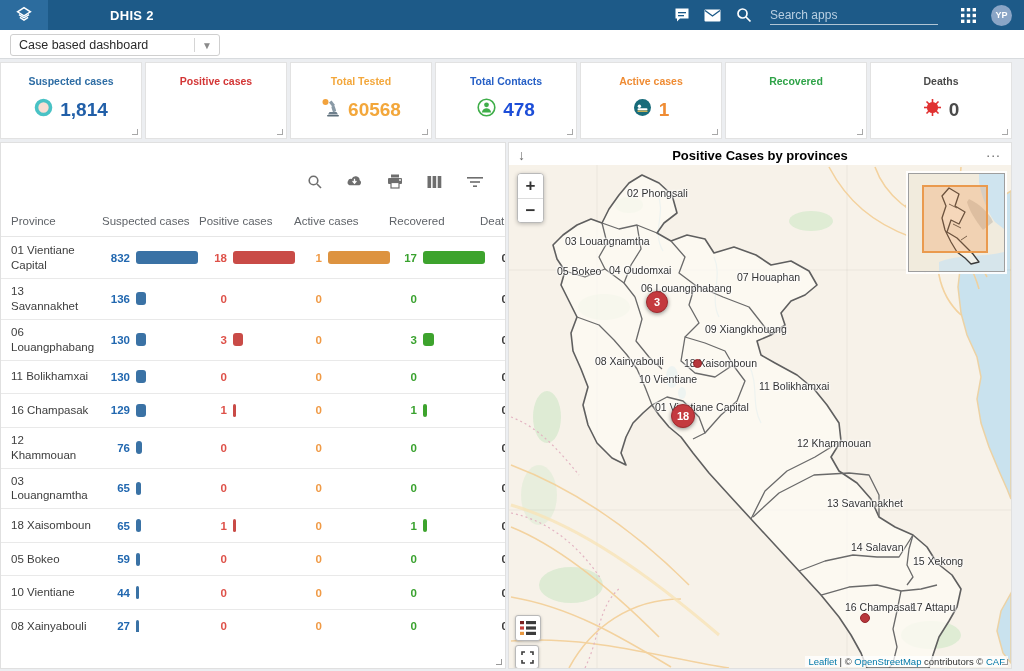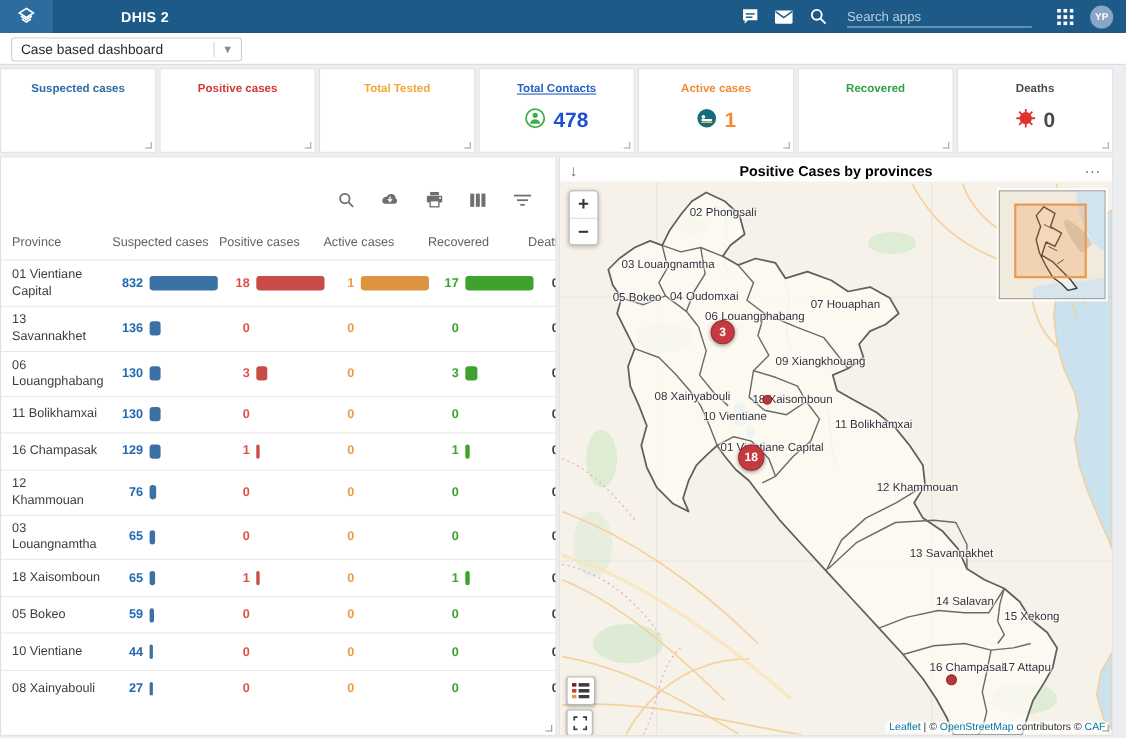--- a/index.html
+++ b/index.html
@@ -134,35 +134,51 @@
     <span class="sel-text">Case based dashboard</span>
     <span class="sel-div"></span>
     <span class="sel-caret">▼</span>
   </div>
 </div>
 
 <div class="cards">
 
   <div class="card">
     <div class="card-label" style="color: rgb(46, 109, 164);">Suspected cases</div>
+    <div class="card-value-row">
+      <span><svg width="19" height="19" viewBox="0 0 19 19">
+            <circle cx="9.5" cy="9.5" r="7" fill="#f8ded3" stroke="#49c2c5" stroke-width="3.6"></circle>
+          </svg></span>
+      <span class="card-value" style="color: rgb(33, 95, 168);">1,814</span>
+    </div>
       <span class="rsz"></span>
   </div>
 
   <div class="card">
     <div class="card-label" style="color: rgb(211, 54, 54);">Positive cases</div>
       <span class="rsz"></span>
   </div>
 
   <div class="card">
     <div class="card-label" style="color: rgb(243, 167, 59);">Total Tested</div>
+    <div class="card-value-row">
+      <span><svg width="20" height="19" viewBox="0 0 20 19">
+            <circle cx="4.5" cy="4" r="3" fill="#f2a23c"></circle>
+            <path d="M10.5 2.5 l3.5 4.5 -2.5 2 -3.5-4.5 z" fill="#8a9aa6"></path>
+            <rect x="11" y="8" width="3.5" height="6" rx="1" fill="#8a9aa6" transform="rotate(-18 12.7 11)"></rect>
+            <path d="M7 16.5 h10 l-1.5-2.5 h-7 z" fill="#6e7f8c"></path>
+            <rect x="6" y="17" width="12" height="1.6" rx="0.8" fill="#5d6e7a"></rect>
+          </svg></span>
+      <span class="card-value" style="color: rgb(243, 167, 59);">60568</span>
+    </div>
       <span class="rsz"></span>
   </div>
 
   <div class="card">
-    <div class="card-label" style="color: rgb(39, 96, 198); text-decoration: underline;">Total Contacts</div>
+    <div class="card-label" style="color: rgb(39, 96, 198);">Total Contacts</div>
     <div class="card-value-row">
       <span><svg width="19" height="19" viewBox="0 0 19 19">
             <circle cx="9.5" cy="9.5" r="8.3" fill="none" stroke="#3fae49" stroke-width="1.6"></circle>
             <circle cx="9.5" cy="6.8" r="2.4" fill="#3fae49"></circle>
             <path d="M4.8 14.5 c0.6-3 2.6-4.2 4.7-4.2 c2.1 0 4.1 1.2 4.7 4.2 z" fill="#3fae49"></path>
           </svg></span>
       <span class="card-value" style="color: #1d4ed8;">478</span>
     </div>
       <span class="rsz"></span>
   </div>

